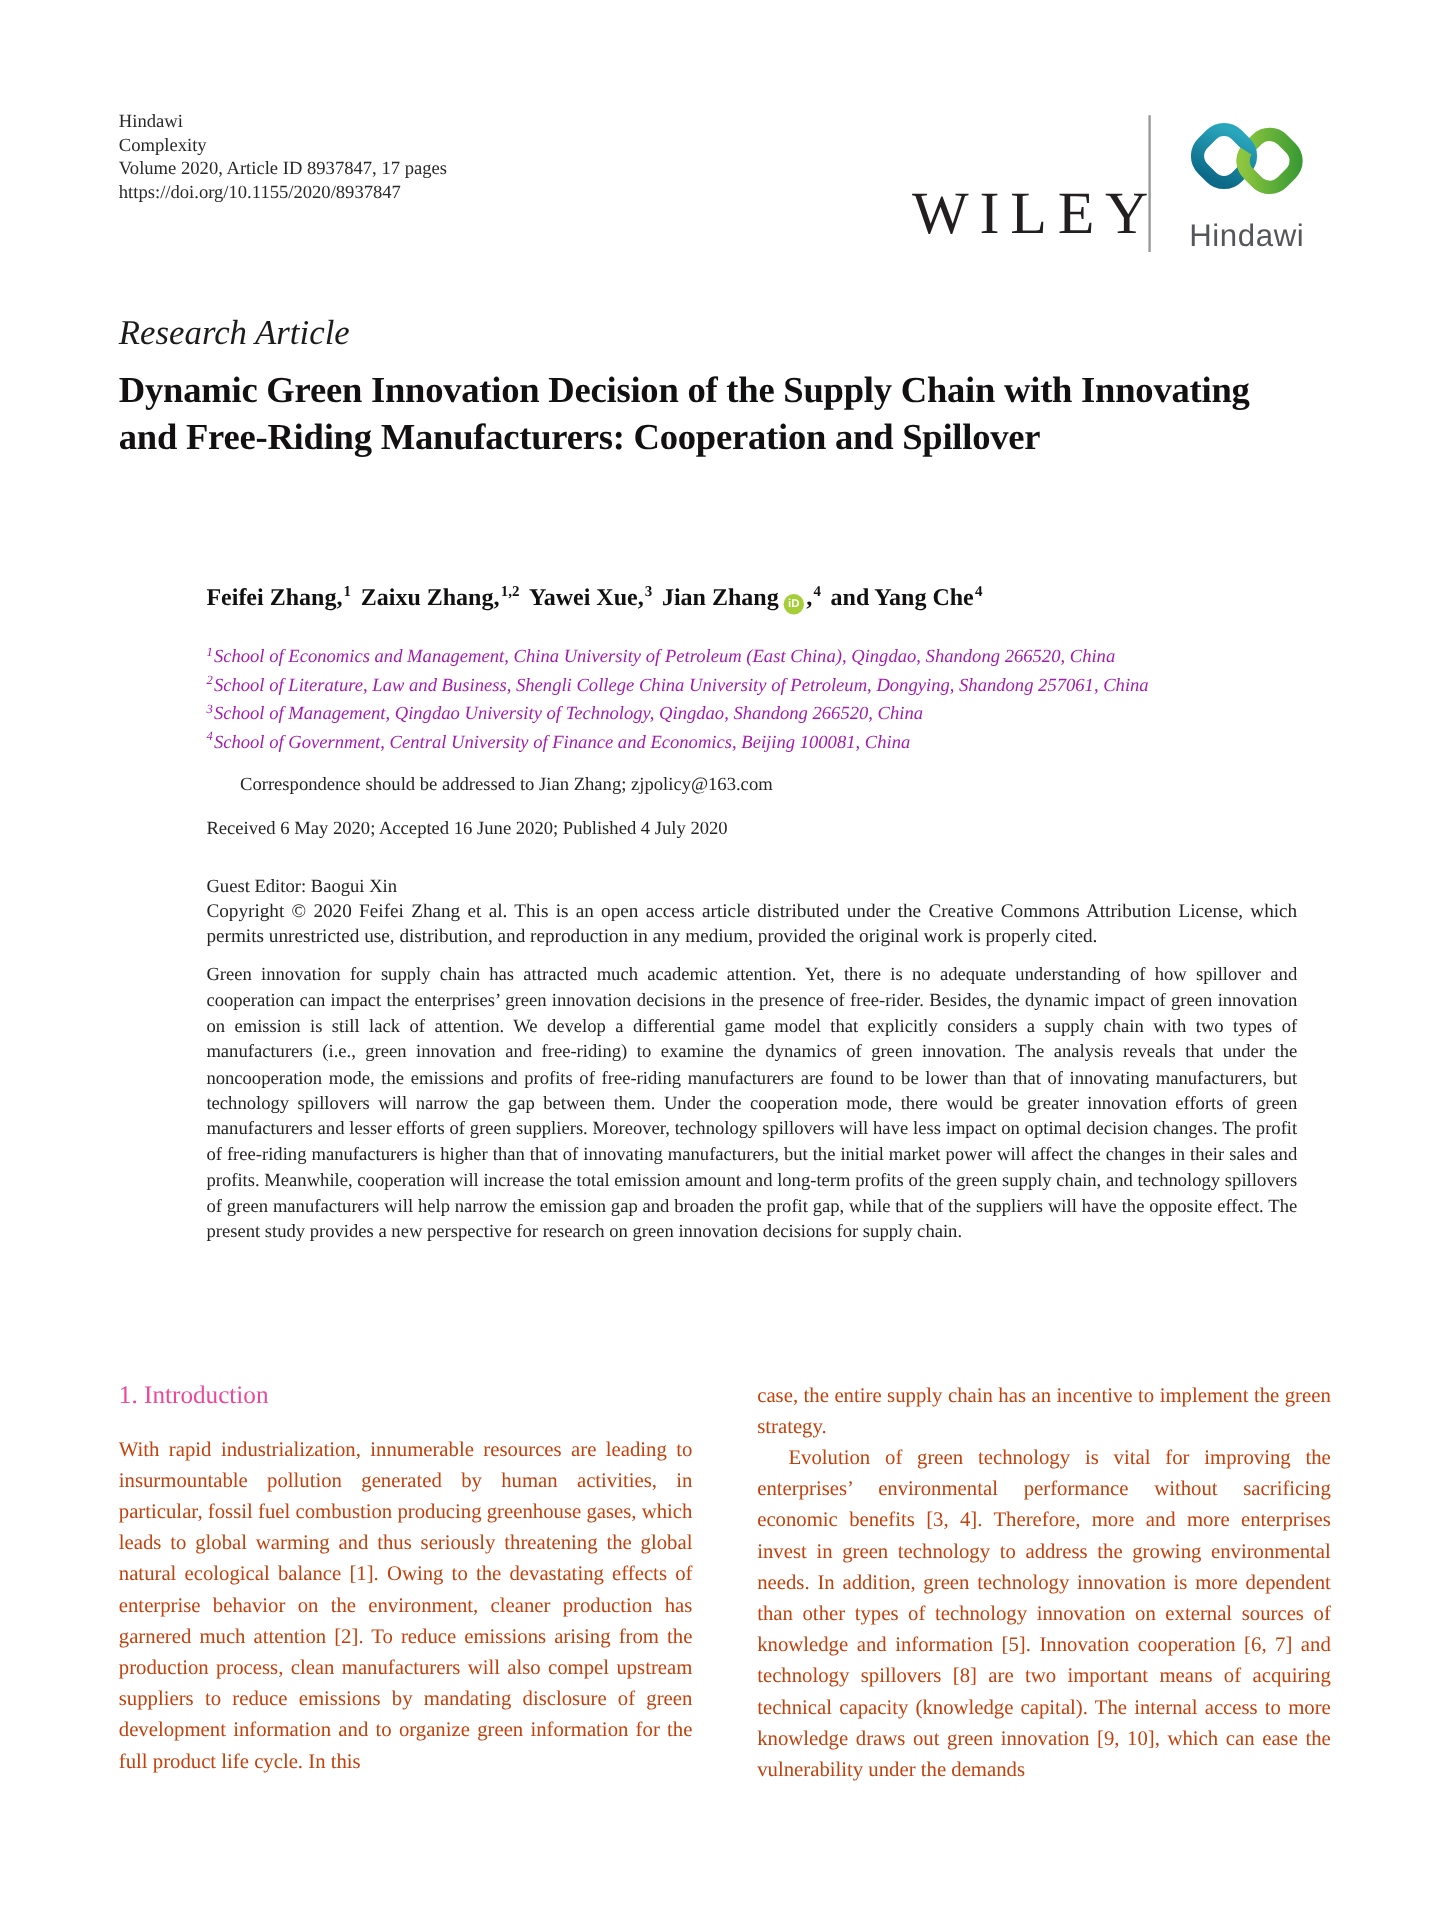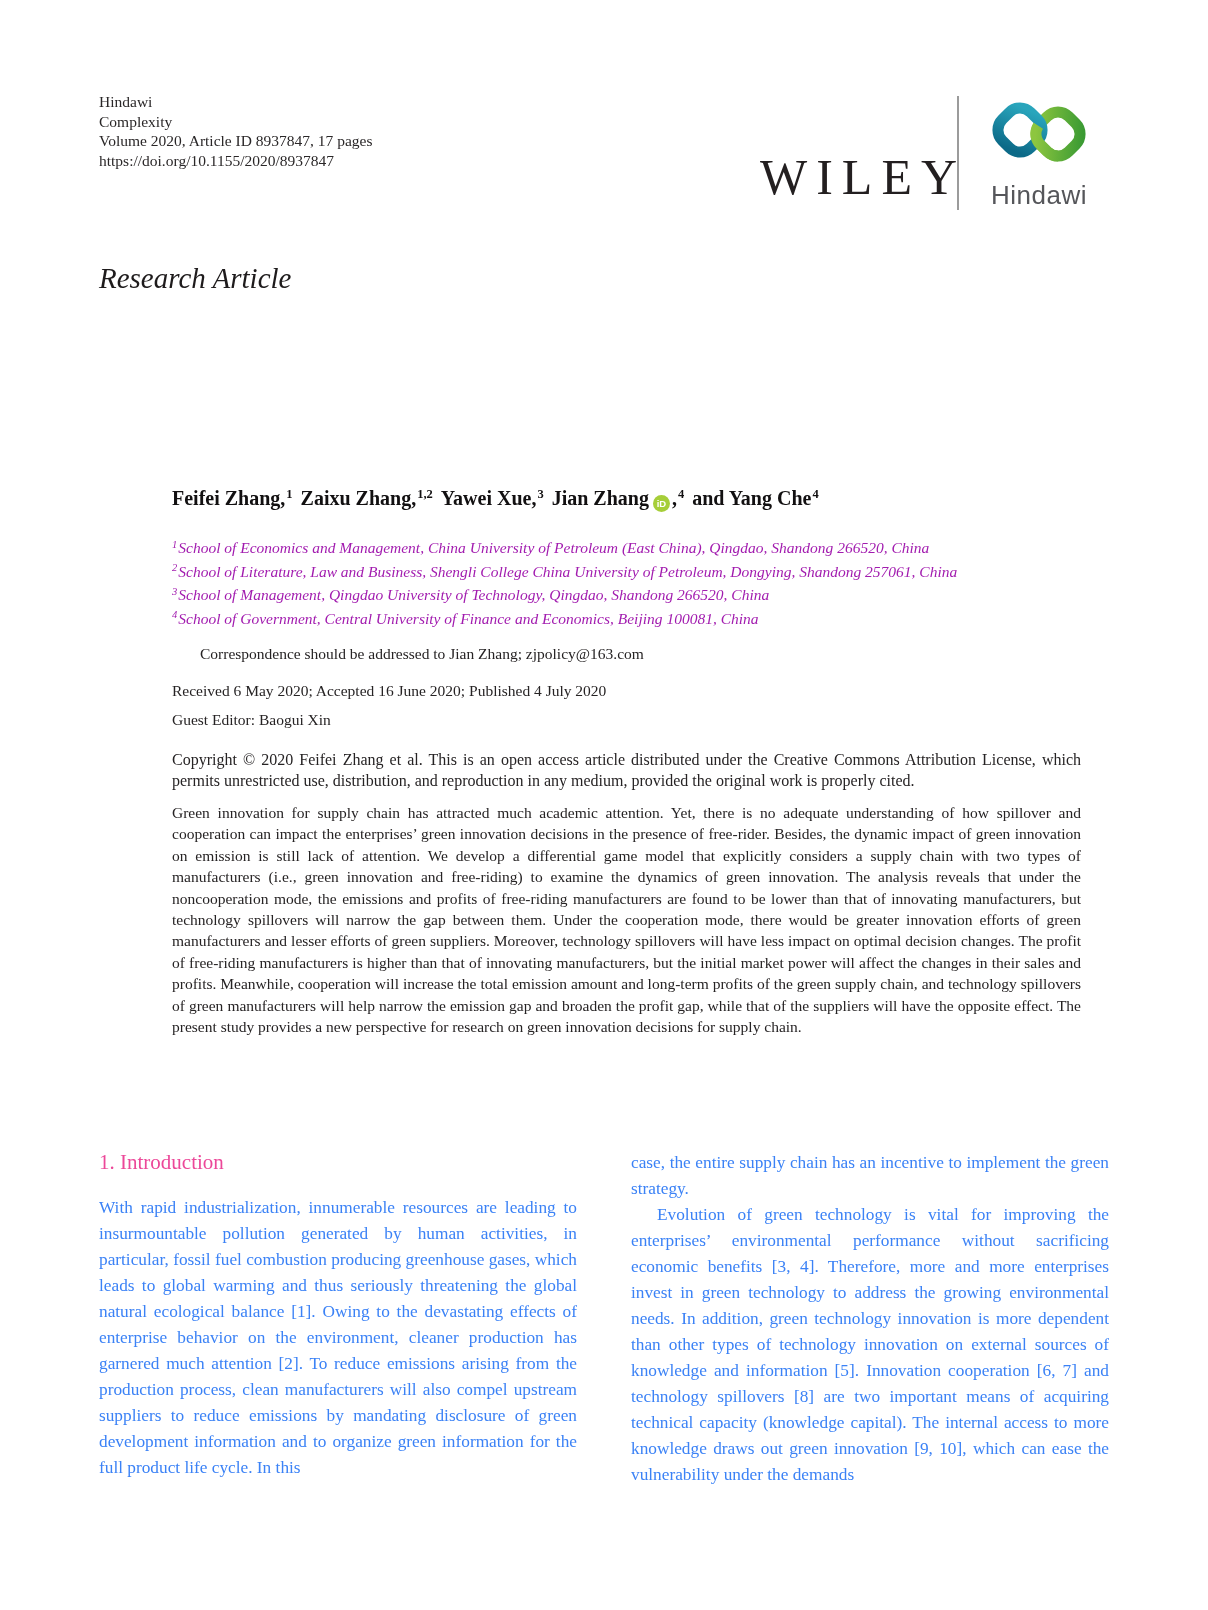--- a/index.html
+++ b/index.html
@@ -63,41 +63,41 @@
     position:absolute; left:172px; top:537px; width:930px;
     font-style:italic; font-size:15.5px; line-height:21.5px; color:#a21caf;
   }
   .asup{ font-size:10.5px; position:relative; top:-0.5em; margin-right:1px; }
   .meta-line{
     position:absolute; left:172px; width:912px;
     font-size:15.5px; color:#262324;
   }
   .m-corr{ top:645px;margin-left:28px; }
   .m-hist{ top:682px; }
-  .m-editor{ top:711px; }
+  .m-editor{ top:730px; }
   .copyright{
     position:absolute; left:172px; top:749px; width:909px;
     font-size:16px; line-height:21.4px; text-align:justify; color:#262324;
   }
   .abstract{
     position:absolute; left:172px; top:802px; width:909px;
     font-size:15.5px; line-height:21.4px; text-align:justify; color:#262324;
   }
   
   .intro{
     position:absolute; left:99px; top:1150px; width:1011px;
     display:flex; gap:54px;
   }
   .col{ width:478px; }
   .sec-head{
     font-size:21px; font-weight:normal; margin:0 0 20px 0; color:#ec4899;
   }
   .body-p{
     font-size:17.3px; line-height:26px; text-align:justify;
-    margin:0; color:#3b82f6;
+    margin:0; color:#c2410c;
   }
   .indent{ text-indent:26px; }
 </style>
 </head>
 <body>
 
 <div class="page">
 
   <div class="pub-block">
     <div>Hindawi</div>
@@ -124,20 +124,21 @@
       <rect x="51" y="24" width="40" height="40" rx="15" fill="none" stroke="url(#greenGrad)" stroke-width="11" transform="rotate(45 71 44)"></rect>
 
       <rect x="13" y="20" width="40" height="40" rx="15" fill="none" stroke="url(#tealGrad)" stroke-width="11" transform="rotate(45 33 40)"></rect>
 
       <rect x="51" y="24" width="40" height="40" rx="15" fill="none" stroke="url(#greenGrad)" stroke-width="11" stroke-dasharray="0 55 42 400" transform="rotate(45 71 44)"></rect>
     </svg>
     <div class="hindawi-word">Hindawi</div>
   </div>
 
   <div class="kind">Research Article</div>
+  <h1 class="title">Dynamic Green Innovation Decision of the Supply Chain with Innovating and Free-Riding Manufacturers: Cooperation and Spillover</h1>
 
   <div class="byline">
     <span class="author"><span>Feifei Zhang,</span><span class="sup">1</span></span><span class="author"><span>Zaixu Zhang,</span><span class="sup">1,2</span></span><span class="author"><span>Yawei Xue,</span><span class="sup">3</span></span><span class="author"><span>Jian Zhang</span><span class="orcid">
           <span>iD</span>
         </span><span>,</span><span class="sup">4</span></span><span class="author"><span>and Yang Che</span><span class="sup">4</span></span>
   </div>
 
   <div class="affils">
     <div><span class="asup">1</span><span>School of Economics and Management, China University of Petroleum (East China), Qingdao, Shandong 266520, China</span></div>
     <div><span class="asup">2</span><span>School of Literature, Law and Business, Shengli College China University of Petroleum, Dongying, Shandong 257061, China</span></div>

